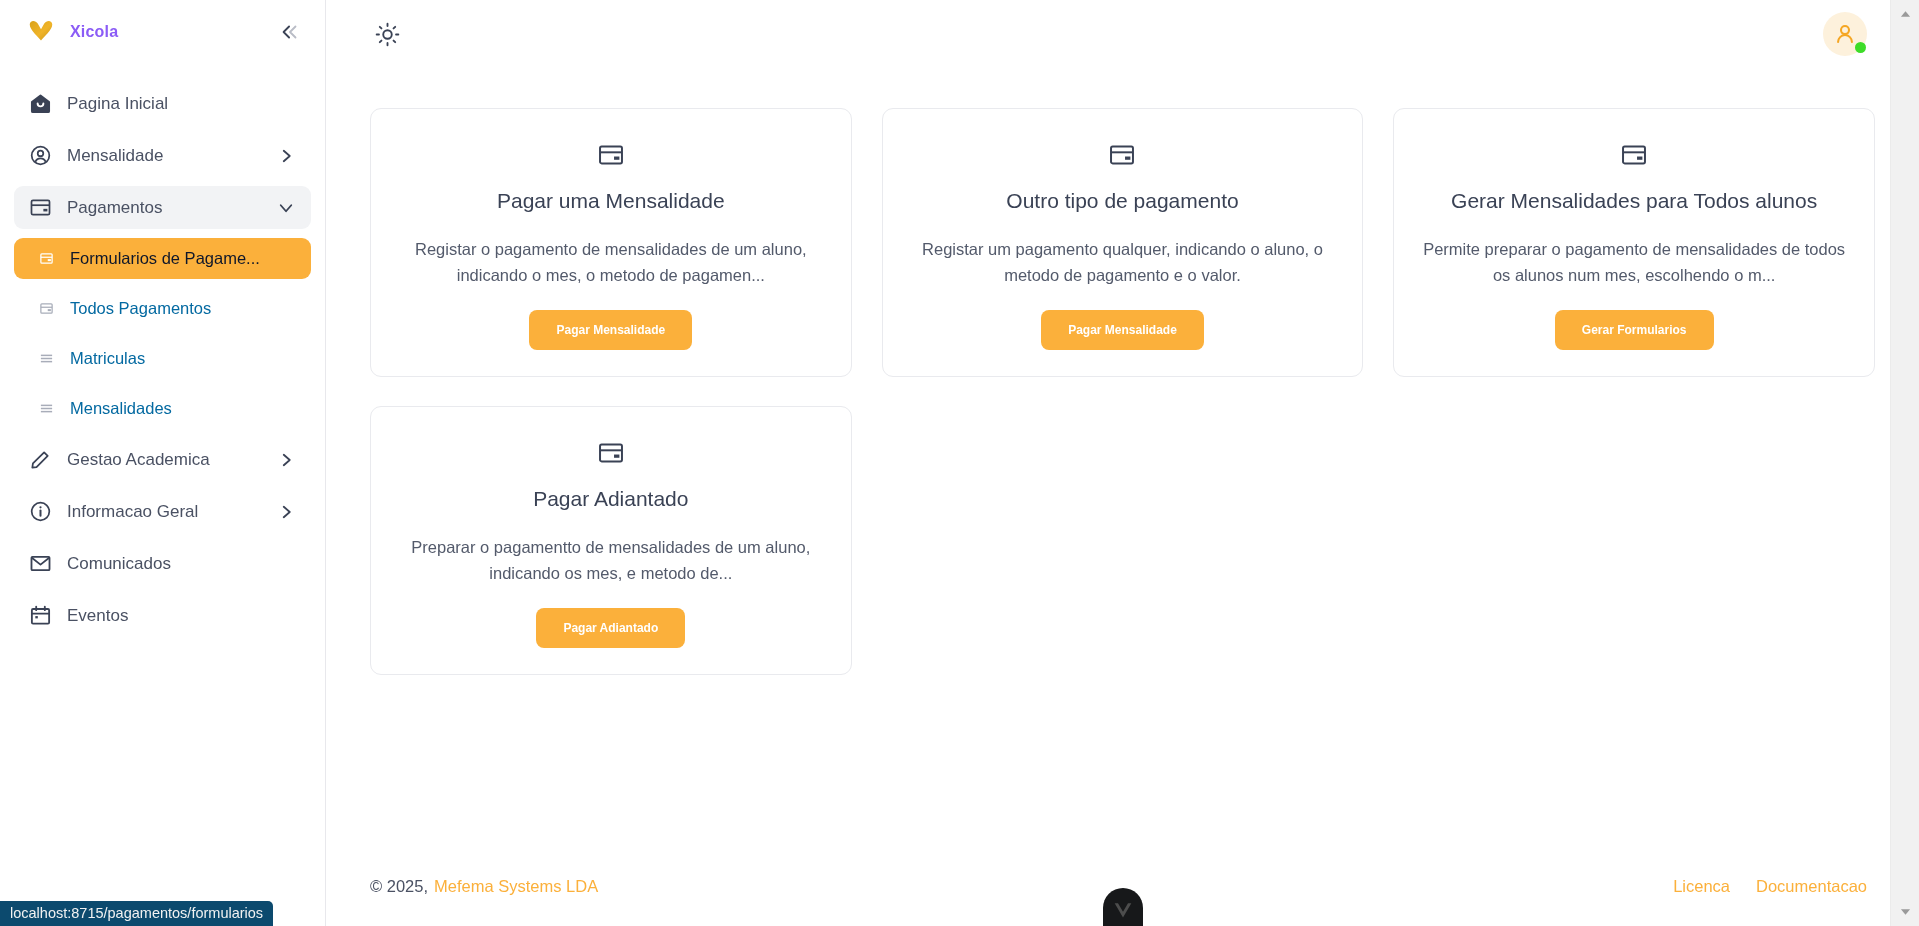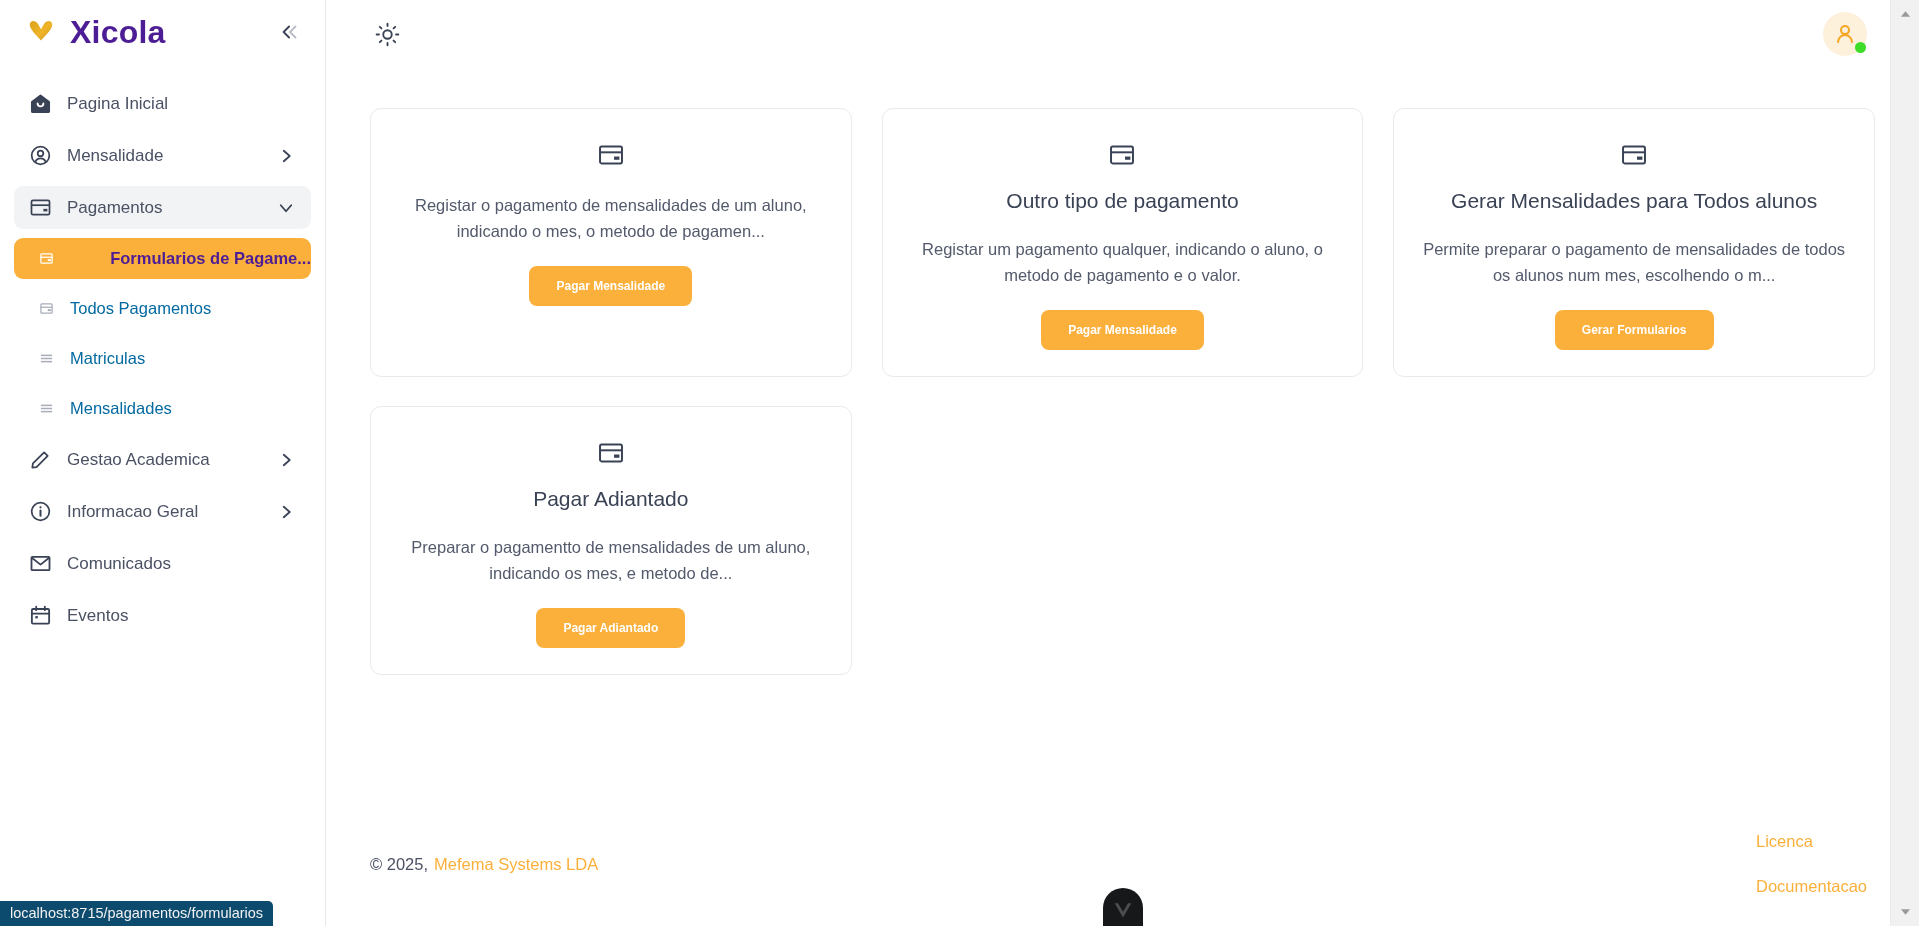--- a/index.html
+++ b/index.html
@@ -27,23 +27,23 @@
     position: relative;
   }
   .brand-row {
     display: flex;
     align-items: center;
     height: 64px;
     padding: 0 22px 0 26px;
   }
   .brand-logo { width: 30px; height: 30px; flex: 0 0 30px; }
   .brand-name {
-    font-size: 32px;
+    font-size: 16px;
     font-weight: bold;
-    color: #4c1d95;
+    color: #8b5cf6;
     margin-left: 14px;
     letter-spacing: .2px;
   }
   .collapse-btn {
     margin-left: auto;
     width: 26px; height: 26px;
     display: flex; align-items: center; justify-content: center;
     cursor: pointer;
   }
 
@@ -82,23 +82,22 @@
     white-space: nowrap;
   }
   .nav-sub .ic {
     width: 16px; height: 16px; flex: 0 0 16px;
     display: flex; align-items: center; justify-content: center;
     margin-right: 16px;
     color: #a8adb9;
   }
   .nav-sub.active {
     background: #fbb03b;
-    color: #4c1d95;
-    font-weight: bold;
-    justify-content: space-between;
+    color: #0f172a;
+    font-weight: normal;
   }
   .nav-sub.active .ic { color: #ffffff; }
   .nav-sub .lbl { overflow: hidden; text-overflow: ellipsis; }
 
   
   #main {
     flex: 1 1 auto;
     height: 926px;
     position: relative;
     background: #ffffff;
@@ -188,21 +187,21 @@
     align-items: center;
     padding: 0 52px 0 44px;
     font-size: 16.5px;
     color: #4a5163;
   }
   .footer-link {
     color: #fbb03b;
     text-decoration: none;
     cursor: pointer;
   }
-  .footer-right { margin-left: auto; display: flex; gap: 26px; flex-direction: column; }
+  .footer-right { margin-left: auto; display: flex; gap: 26px; }
 
   
   .devtools-btn {
     position: absolute;
     left: 50%;
     transform: translateX(-50%);
     bottom: -18px;
     width: 40px; height: 56px;
     border-radius: 22px 22px 4px 4px;
     background: #17181a;
@@ -448,20 +447,21 @@
       <div class="card-grid">
 
         <div class="card">
           <div class="card-icon">
             <svg viewBox="0 0 24 24" width="28" height="28" fill="none" stroke="#3a4255" stroke-width="1.7">
               <rect x="2.6" y="4.8" width="18.8" height="14.4" rx="1.4"></rect>
               <line x1="2.6" y1="9.7" x2="21.4" y2="9.7"></line>
               <rect x="14.6" y="13.3" width="4.6" height="2.8" fill="#3a4255" stroke="none"></rect>
             </svg>
           </div>
+          <h3 class="card-title">Pagar uma Mensalidade</h3>
           <p class="card-desc">Registar o pagamento de mensalidades de um aluno, indicando o mes, o metodo de pagamen...</p>
           <button class="card-btn">Pagar Mensalidade</button>
         </div>
 
         <div class="card">
           <div class="card-icon">
             <svg viewBox="0 0 24 24" width="28" height="28" fill="none" stroke="#3a4255" stroke-width="1.7">
               <rect x="2.6" y="4.8" width="18.8" height="14.4" rx="1.4"></rect>
               <line x1="2.6" y1="9.7" x2="21.4" y2="9.7"></line>
               <rect x="14.6" y="13.3" width="4.6" height="2.8" fill="#3a4255" stroke="none"></rect>

